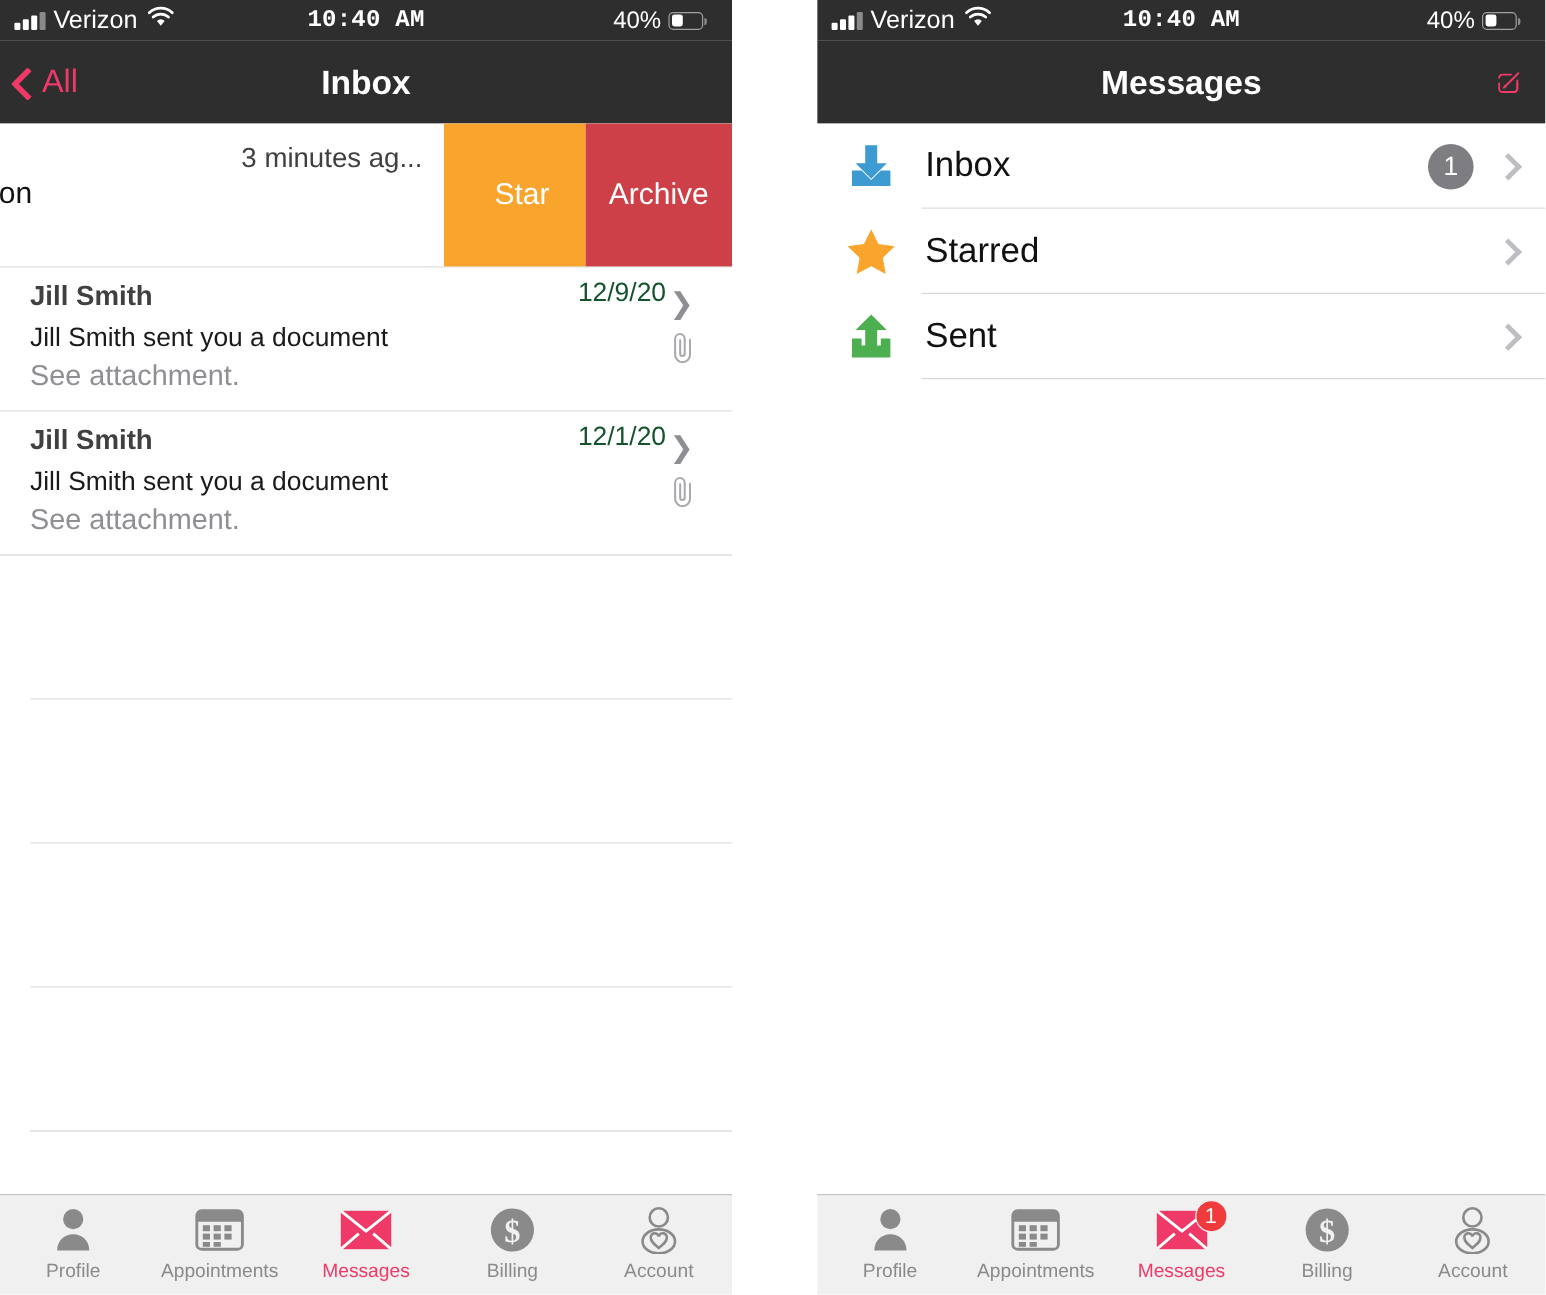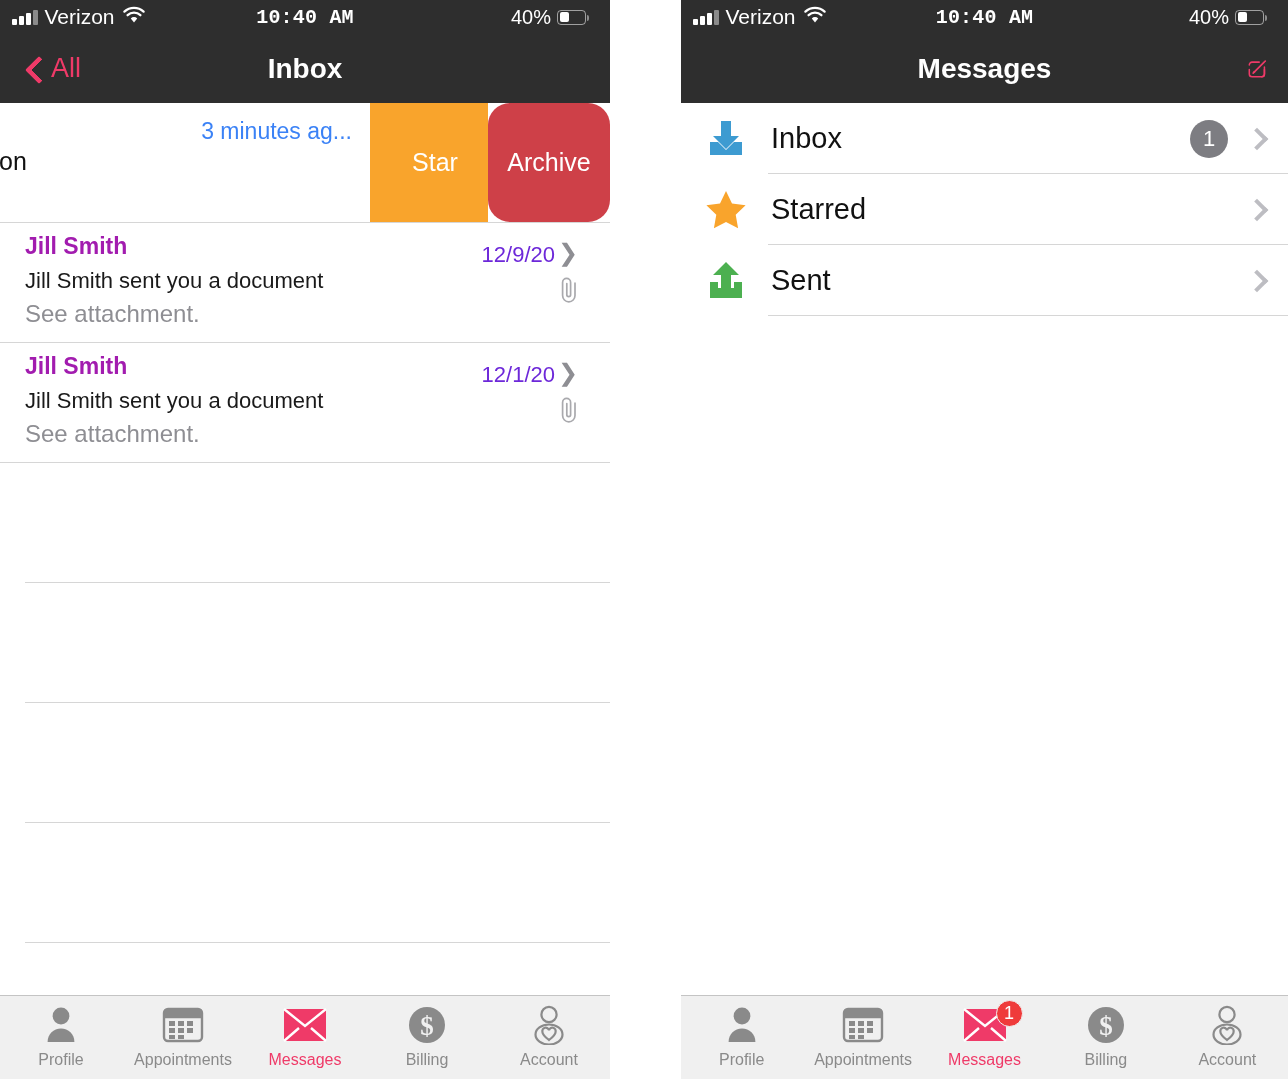--- a/index.html
+++ b/index.html
@@ -72,21 +72,21 @@
     height:69px;
     background:#2e2e2e;
     display:flex; align-items:center;
   }
   .nav-title {
     position:absolute; left:0; right:0; text-align:center;
     color:#ffffff; font-size:28px; font-weight:bold;
   }
   .nav-back {
     display:flex; align-items:center; gap:7px;
-    padding-left:24px; position:relative; z-index:2;
+    padding-left:8px; position:relative; z-index:2;
     color:#f2partial;
     justify-content:space-between;
   }
   .nav-back { color:#ef3a68; }
   .chev-back { display:block; width:20px; height:20px; position:relative; }
   .chev-back::before {
     content:""; position:absolute; left:5px; top:1px;
     width:15px; height:15px;
     border-left:5px solid #ef3a68; border-bottom:5px solid #ef3a68;
     transform:rotate(45deg);
@@ -103,49 +103,49 @@
   .swipe-row {
     position:relative; height:120px;
     display:flex; background:#ffffff;
     border-bottom:1px solid #d6d6d6;
   }
   .swipe-content {
     flex:1 1 auto; position:relative; overflow:hidden;
   }
   .swipe-time {
     position:absolute; right:18px; top:15px;
-    font-size:23px; color:#3b82f6;
+    font-size:23px; color:#404040;
   }
   .swipe-subject {
     position:absolute; left:-26px; top:44px;
     font-size:25px; color:#111111; white-space:nowrap;
   }
   .swipe-action {
     width:118px; display:flex; align-items:center; justify-content:center;
     color:#ffffff; font-size:25px;
   }
   .act-star { background:#f9a42c;padding-left:12px; }
-  .act-archive { background:#ce4048; width:122px;border-radius:22px; }
+  .act-archive { background:#ce4048; width:122px; }
 
   
   .mail-list { background:#ffffff; }
   .mail-row {
     position:relative;
     height:120px;
     padding:10px 0 0 25px;
     border-bottom:1px solid #d6d6d6;
     margin-left:0;
     background:#ffffff;
   }
-  .mail-sender { font-size:23px; font-weight:bold; color:#a21caf; }
+  .mail-sender { font-size:23px; font-weight:bold; color:#404040; }
   .mail-snippet { font-size:22px; color:#1a1a1a; margin-top:8px; }
   .mail-preview { font-size:24px; color:#8e8e93; margin-top:6px; }
   .mail-date {
-    position:absolute; right:55px; top:19px;
-    font-size:22px; color:#6d28d9;
+    position:absolute; right:55px; top:8px;
+    font-size:22px; color:#14532d;
   }
   .mail-chev {
     position:absolute; right:32px; top:16px;
     font-size:24px; color:#8e8e93;
   }
   .mail-clip {
     position:absolute; right:28px; top:52px;
     width:26px; height:30px;
   }
 

